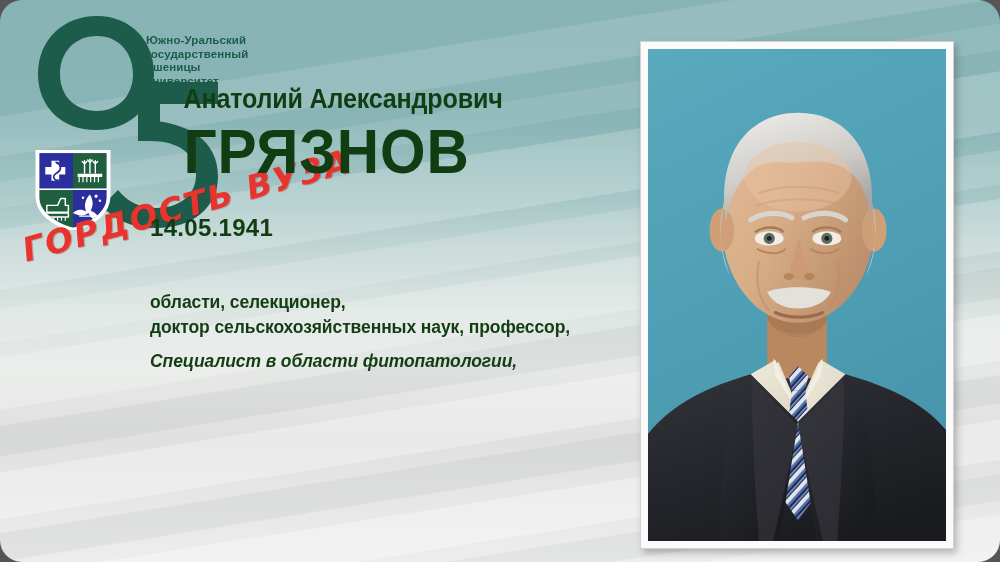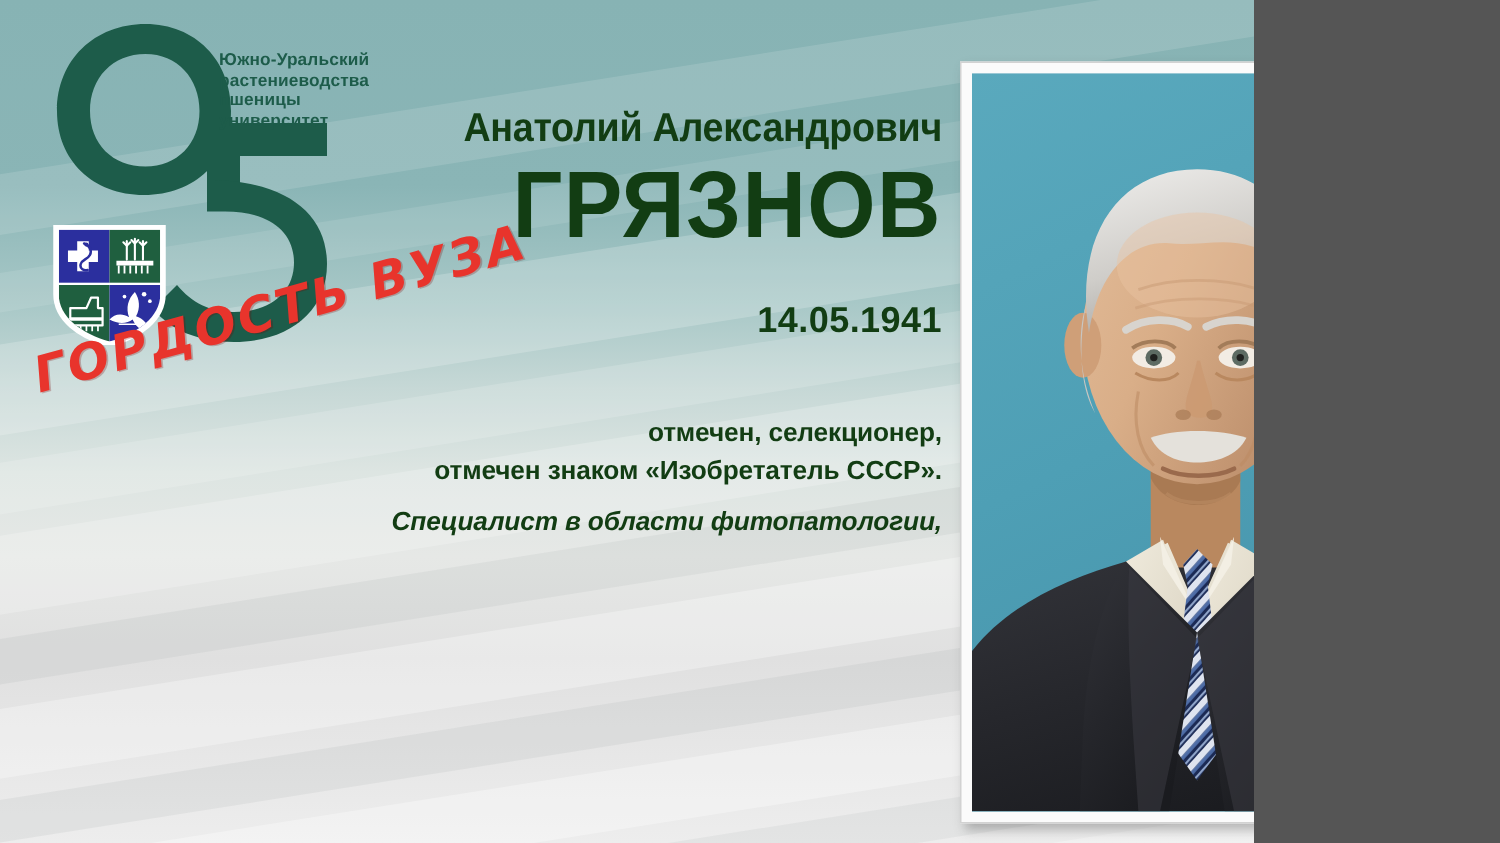--- a/index.html
+++ b/index.html
@@ -1,30 +1,31 @@
 <!DOCTYPE html>
 <html><head>
 <meta charset="utf-8">
 <style>
   html,body{margin:0;padding:0;background:#555;}
   #poster{
     position:relative;
-    width:836px;height:562px;
+    width:1000px;height:562px;
     overflow:hidden;
     font-family:"Liberation Sans","DejaVu Sans",sans-serif;
     background:linear-gradient(180deg,
       #87b3b4 0%,
       #8ab5b6 22%,
       #a8c8c7 36%,
       #c6d8d6 46%,
       #dde5e2 56%,
       #e6e8e6 66%,
       #e0e0e0 78%,
       #e6e6e6 88%,
       #ededed 100%);
+    border-radius:22px;
   }
 
   
   .stripes{position:absolute;inset:-30% -10%;pointer-events:none;}
 
   
   .logo-wrap{position:absolute;left:22px;top:8px;width:250px;height:230px;}
   .num95{position:absolute;left:0;top:0;}
   .uni-name{
     position:absolute;left:124px;top:26px;
@@ -48,22 +49,22 @@
     font-weight:bold;
     font-style:italic;
     letter-spacing:2px;
     font-family:"DejaVu Sans",sans-serif;
     text-shadow:1px 1px 0 rgba(120,0,0,.25);
     white-space:nowrap;
   }
 
   
   .txtcol{
-    position:absolute;left:150px;top:70px;width:478px;
-    text-align:right;color:#123d13;
+    position:absolute;left:150px;top:84px;width:478px;
+    text-align:left;color:#123d13;
   }
   .fio-first{
     font-size:27px;font-weight:bold;line-height:30px;
     letter-spacing:-.2px;
     transform:scaleX(.93);transform-origin:right center;
     white-space:nowrap;
   }
   .fio-last{
     font-size:63px;font-weight:bold;line-height:70px;
     letter-spacing:1px;
@@ -146,21 +147,21 @@
                  C110 220 92 212 80 198 L96 182
                  C106 194 118 200 134 200
                  C158 200 174 187 174 167
                  C174 146 157 133 128 133
                  L116 133 Z"></path>
       </g>
     </svg>
 
     <div class="uni-name">
       <div>Южно-Уральский</div>
-      <div>растениеводства</div>
+      <div>государственный</div>
       <div>пшеницы</div>
       <div>университет</div>
     </div>
   </div>
 
   <svg class="emblem" viewBox="0 0 100 104">
     <defs>
       <clipPath id="shieldClip">
         <path d="M6 4 H94 V60 C94 80 74 94 50 101 C26 94 6 80 6 60 Z"></path>
       </clipPath>
@@ -225,22 +226,22 @@
   </svg>
 
   <div class="pride">ГОРДОСТЬ ВУЗА</div>
 
   <div class="txtcol">
     <div class="fio-first">Анатолий Александрович</div>
     <div class="fio-last">ГРЯЗНОВ</div>
     <div class="bdate">14.05.1941</div>
 
     <div class="roles">
-      <div>отмечен, селекционер,</div>
-      <div>отмечен знаком «Изобретатель СССР».</div>
+      <div>области, селекционер,</div>
+      <div>доктор сельскохозяйственных наук, профессор,</div>
     </div>
 
     <div class="about">
       <div>Специалист в области фитопатологии,</div>
     </div>
   </div>
 
   <div class="frame">
     <div class="photo">
       <svg viewBox="0 0 298 478" width="100%" height="100%" preserveAspectRatio="xMidYMid slice">

